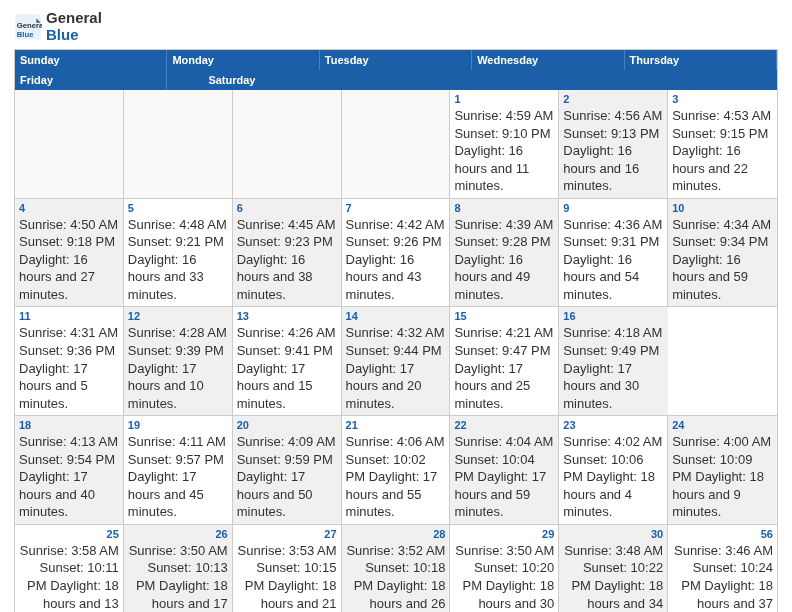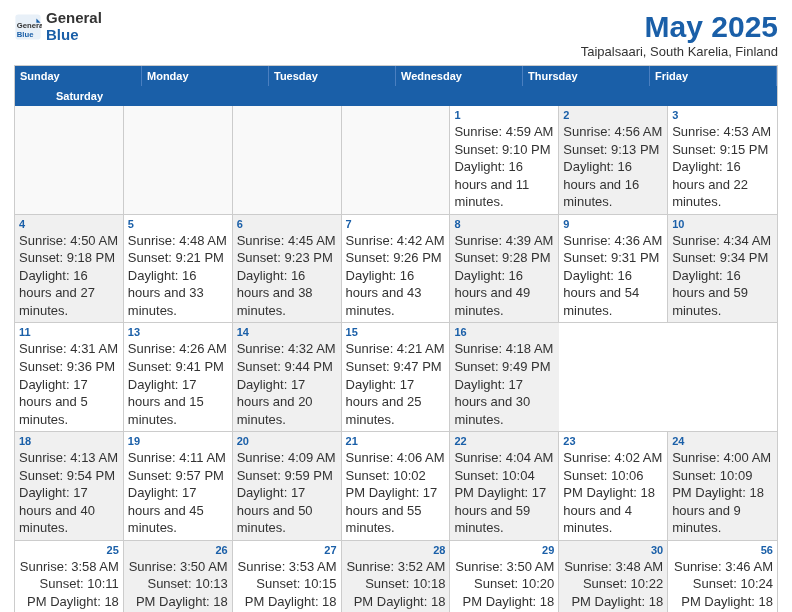--- a/index.html
+++ b/index.html
@@ -52,21 +52,21 @@
       color: #333;
     }
     .calendar {
       flex: 1;
       display: flex;
       flex-direction: column;
       border: 1px solid #ccc;
     }
     .cal-header-row {
       display: grid;
-      grid-template-columns: repeat(6, 1fr);
+      grid-template-columns: repeat(5, 1fr);
       background: #1a5fa8;
     }
     .cal-header-cell {
       color: #fff;
       font-size: 11px;
       font-weight: bold;
       padding: 4px 5px;
       border-right: 1px solid #4a7fc0;
       text-align: left;
     }
@@ -136,24 +136,20 @@
         <text x="4" y="34" font-size="11" font-weight="bold" fill="#1a5fa8">Blue</text>
         <polygon points="32,8 38,14 32,14" fill="#1a5fa8"></polygon>
       </svg>
       <div>
         <div class="logo-text">
           <span class="general">General</span><br>
           <span class="blue">Blue</span>
         </div>
       </div>
     </div>
-    <div class="title-block">
-      <div class="main-title">May 2025</div>
-      <div class="subtitle">Taipalsaari, South Karelia, Finland</div>
-    </div>
   </div>
 
   <div class="calendar">
     <div class="cal-header-row" id="cal-header">
         <div class="cal-header-cell">Sunday</div>
         <div class="cal-header-cell">Monday</div>
         <div class="cal-header-cell">Tuesday</div>
         <div class="cal-header-cell">Wednesday</div>
         <div class="cal-header-cell">Thursday</div>
         <div class="cal-header-cell">Friday</div>
@@ -239,20 +235,27 @@
           </div>
         </div>
         <div class="cal-row">
           <div class="cal-cell">
             <span class="day-num">11</span>
             <div class="cell-text">Sunrise: 4:31 AM
 Sunset: 9:36 PM
 Daylight: 17 hours
 and 5 minutes.</div>
           </div>
+          <div class="cal-cell shaded">
+            <span class="day-num">12</span>
+            <div class="cell-text">Sunrise: 4:28 AM
+Sunset: 9:39 PM
+Daylight: 17 hours
+and 10 minutes.</div>
+          </div>
           <div class="cal-cell">
             <span class="day-num">13</span>
             <div class="cell-text">Sunrise: 4:26 AM
 Sunset: 9:41 PM
 Daylight: 17 hours
 and 15 minutes.</div>
           </div>
           <div class="cal-cell shaded">
             <span class="day-num">14</span>
             <div class="cell-text">Sunrise: 4:32 AM

